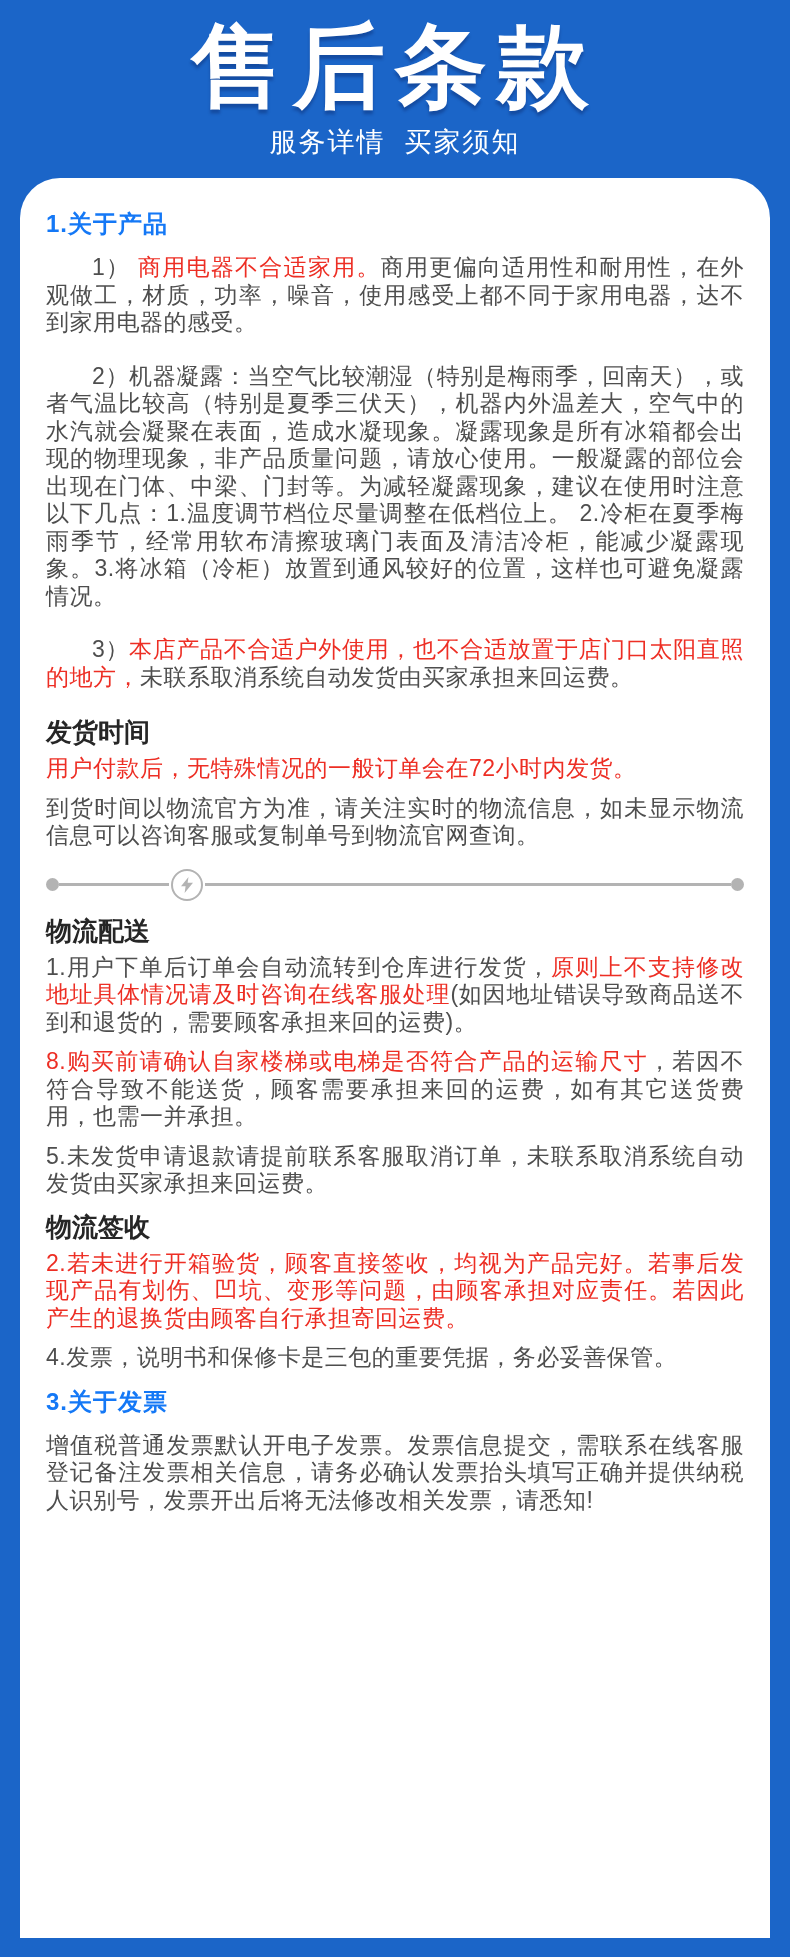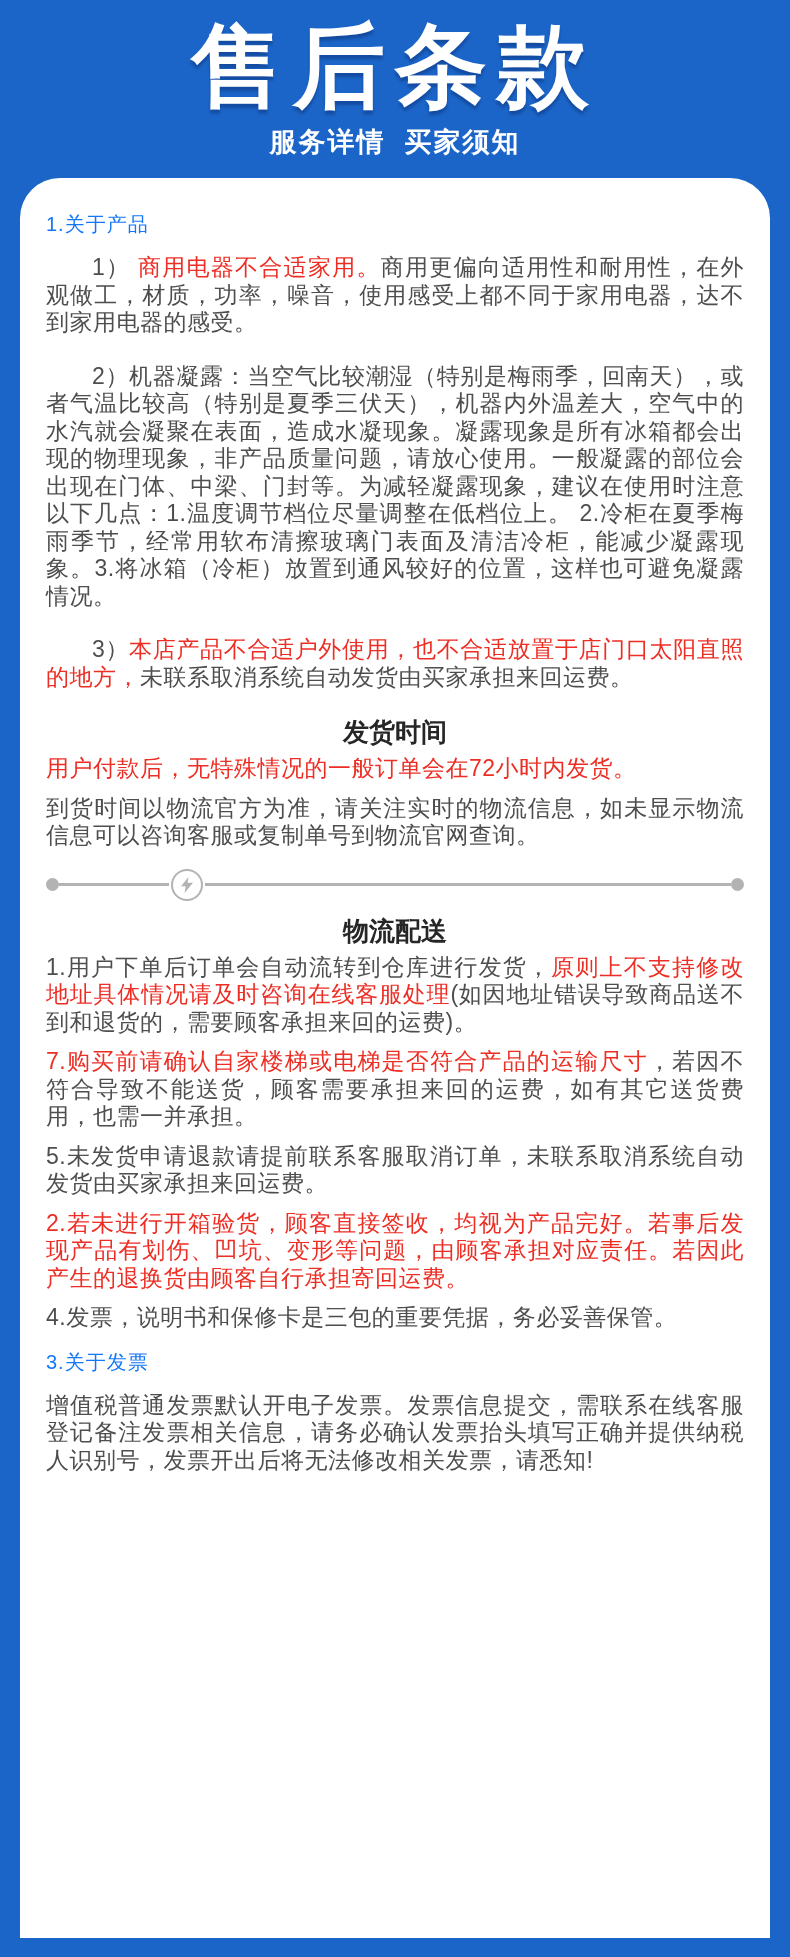--- a/index.html
+++ b/index.html
@@ -7,38 +7,38 @@
     width:790px;height:1957px;overflow:hidden;
     background:#1b65c8;
     font-family:"Liberation Sans","DejaVu Sans",sans-serif;
   }
   .hero{padding-top:20px;text-align:center;}
   .hero-title{
     color:#ffffff;font-size:92px;font-weight:800;line-height:1.0;
     letter-spacing:10px;text-shadow:0 4px 3px rgba(0,10,60,.28);
   }
   .hero-sub{
-    color:#ffffff;font-size:27px;font-weight:700;margin-top:12px;
+    color:#ffffff;font-size:27px;font-weight:400;margin-top:12px;
     letter-spacing:2px;white-space:pre-wrap;
   }
   .card{
     margin:18px 20px 0 20px;
     background:#ffffff;
     border-radius:40px 40px 0 0;
     min-height:1760px;
     padding:22px 26px 30px 26px;
     box-sizing:border-box;
   }
   .h2{
-    color:#1478f6;font-size:20px;font-weight:400;
+    color:#1478f6;font-size:24px;font-weight:700;
     line-height:36px;margin:6px 0 12px 0;letter-spacing:1px;
   }
   .h3{
     color:#262626;font-size:26px;font-weight:800;
-    line-height:30px;margin:14px 0 8px 0;text-align:center;
+    line-height:30px;margin:14px 0 8px 0;
   }
   p.t{
     margin:0 0 12px 0;font-size:23px;line-height:27.5px;
     text-align:justify;letter-spacing:.5px;
   }
   p.t.ind{text-indent:2em;margin-bottom:26px;}
   .g{color:#4e4e4e;}
   .r{color:#ed2e24;}
   .divider{
     display:flex;align-items:center;margin:20px 0 16px 0;height:30px;
@@ -76,20 +76,21 @@
         <span class="bolt">
           <svg width="12" height="16" viewBox="0 0 12 16">
             <path d="M7.5 0 L0 9.3 H4.6 L3.6 16 L12 5.8 H6.6 Z" fill="#b3b3b3"></path>
           </svg>
         </span>
         <span class="dline long"></span>
         <span class="dot"></span>
       </div>
       <div class="h3">物流配送</div>
       <p class="t"><span class="g">1.用户下单后订单会自动流转到仓库进行发货，</span><span class="r">原则上不支持修改地址具体情况请及时咨询在线客服处理</span><span class="g">(如因地址错误导致商品送不到和退货的，需要顾客承担来回的运费)。</span></p>
-      <p class="t"><span class="r">7.购买前请确认自家楼梯或电梯是否符合产品的运输尺寸</span><span class="g">，若因不符合导致不能送货，顾客需要承担来回的运费，如有其它送货费用，也需一并承担。</span></p>
+      <p class="t"><span class="r">8.购买前请确认自家楼梯或电梯是否符合产品的运输尺寸</span><span class="g">，若因不符合导致不能送货，顾客需要承担来回的运费，如有其它送货费用，也需一并承担。</span></p>
       <p class="t"><span class="g">5.未发货申请退款请提前联系客服取消订单，未联系取消系统自动发货由买家承担来回运费。</span></p>
+      <div class="h3">物流签收</div>
       <p class="t"><span class="r">2.若未进行开箱验货，顾客直接签收，均视为产品完好。若事后发现产品有划伤、凹坑、变形等问题，由顾客承担对应责任。若因此产生的退换货由顾客自行承担寄回运费。</span></p>
       <p class="t"><span class="g">4.发票，说明书和保修卡是三包的重要凭据，务必妥善保管。</span></p>
       <div class="h2">3.关于发票</div>
       <p class="t"><span class="g">增值税普通发票默认开电子发票。发票信息提交，需联系在线客服登记备注发票相关信息，请务必确认发票抬头填写正确并提供纳税人识别号，发票开出后将无法修改相关发票，请悉知!</span></p>
     </div>
 </div>
 
 </body></html>

